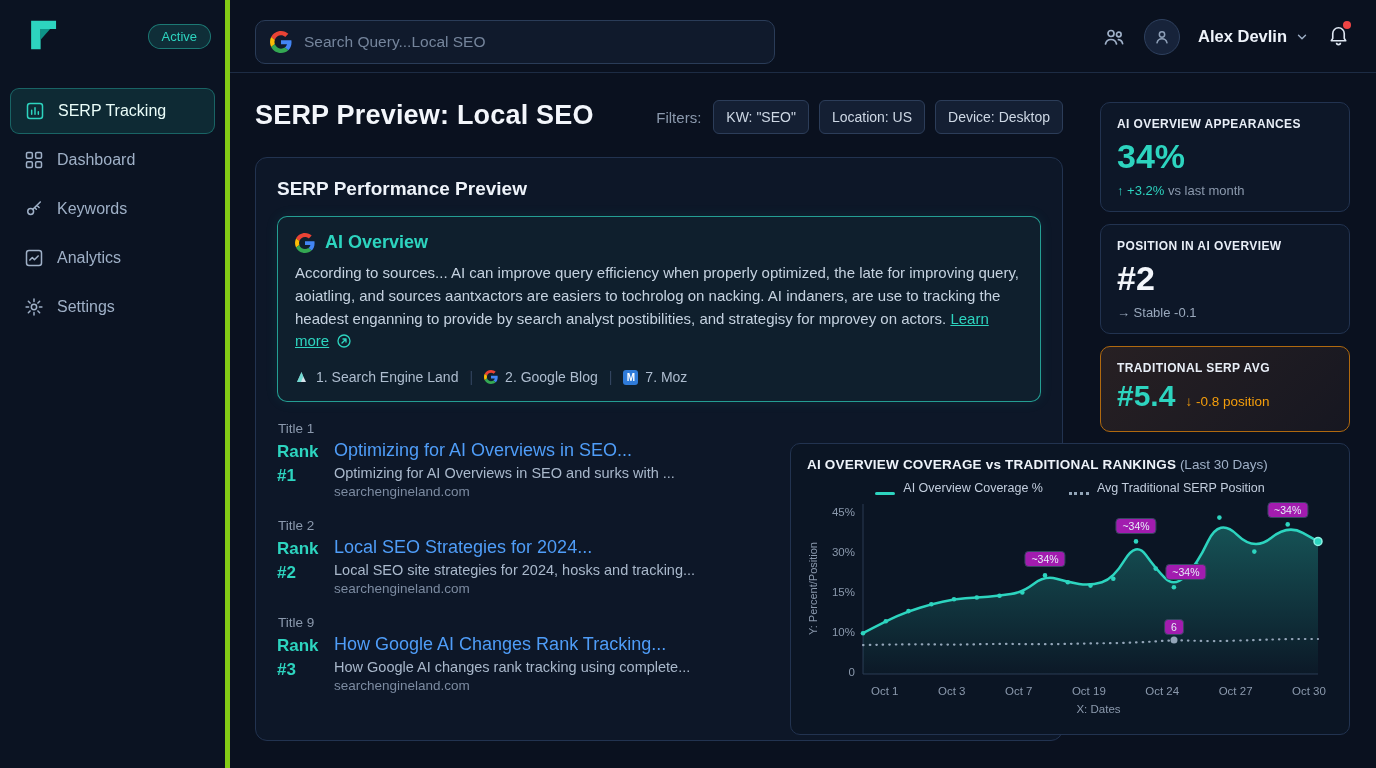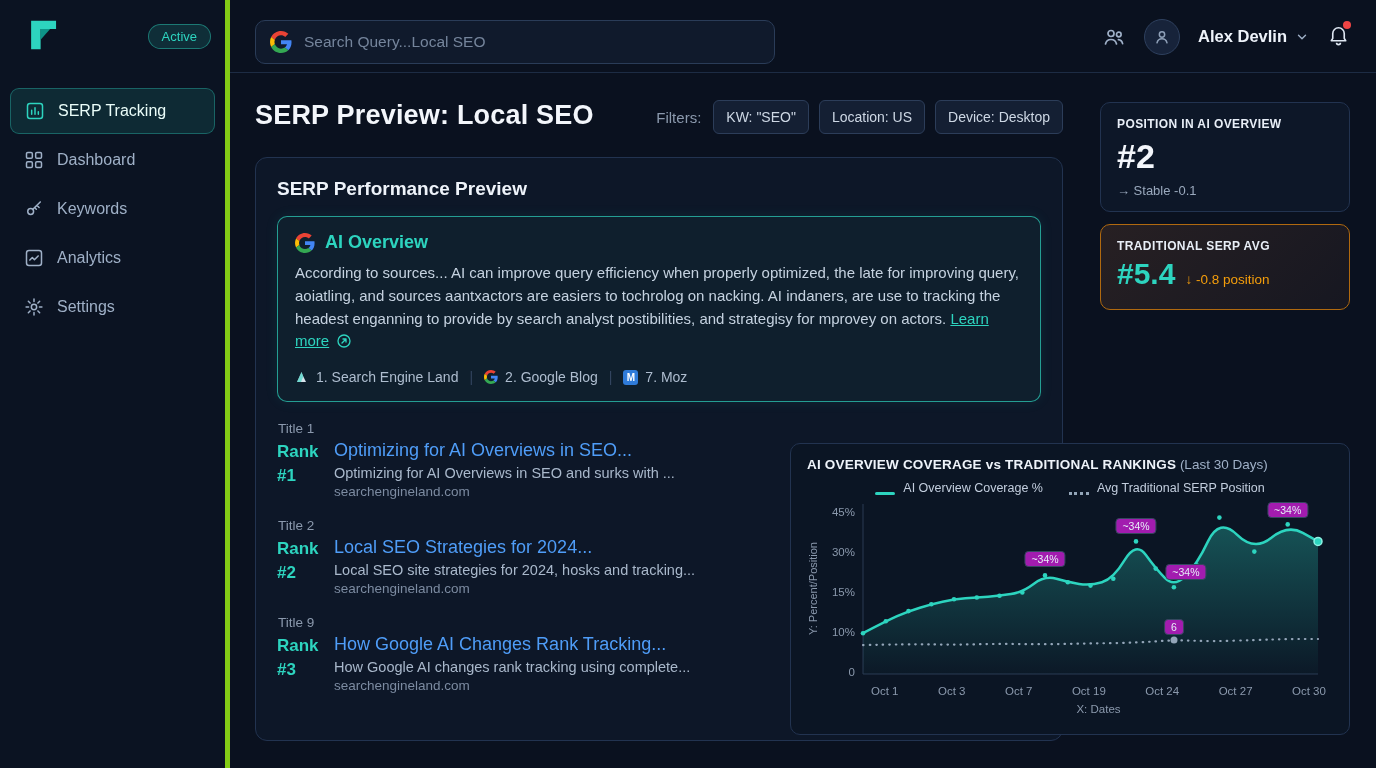--- a/index.html
+++ b/index.html
@@ -299,20 +299,28 @@
             <div class="result-desc">How Google AI changes rank tracking using complete...</div>
             <div class="result-domain">searchengineland.com</div>
           </div>
         </div>
       </div>
 
     </div>
   </div>
 
   <div class="stats-col">
+    <div class="stat-card c1">
+      <div class="stat-title">AI OVERVIEW APPEARANCES</div>
+      <div class="stat-value teal">34%</div>
+      <div class="stat-sub">
+        <span class="delta-teal">↑ +3.2%</span>
+        <span>vs last month</span>
+      </div>
+    </div>
     <div class="stat-card c2">
       <div class="stat-title">POSITION IN AI OVERVIEW</div>
       <div class="stat-value white">#2</div>
       <div class="stat-sub">
         <span class="delta-gray">→ Stable -0.1</span>
       </div>
     </div>
     <div class="stat-card c3 orange">
       <div class="stat-title">TRADITIONAL SERP AVG</div>
       <div class="stat-row">

